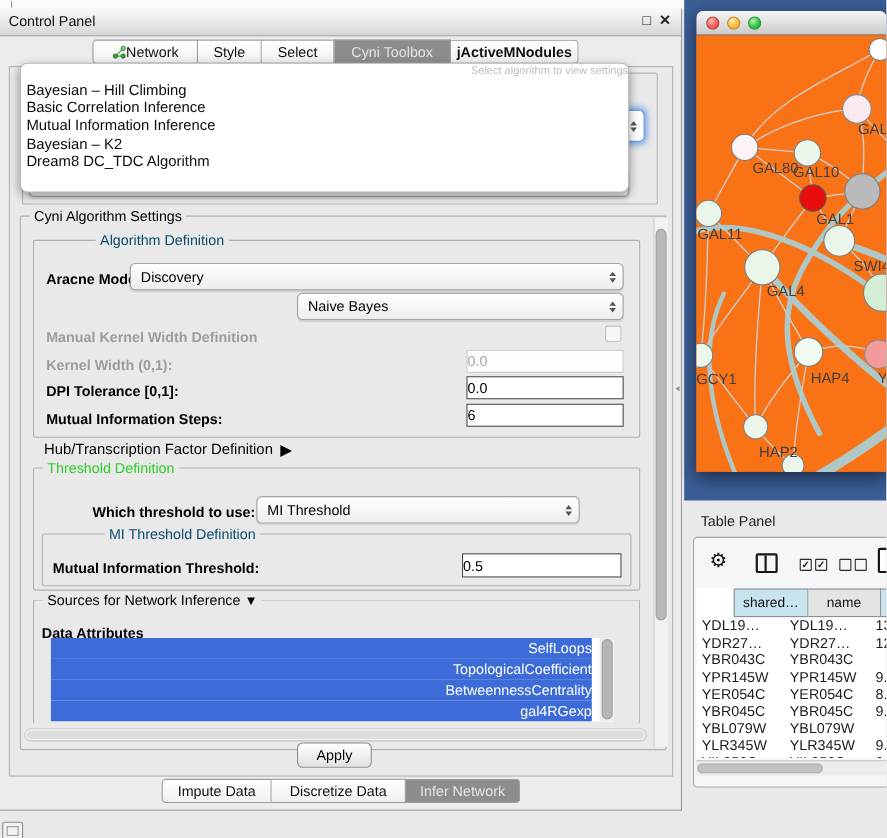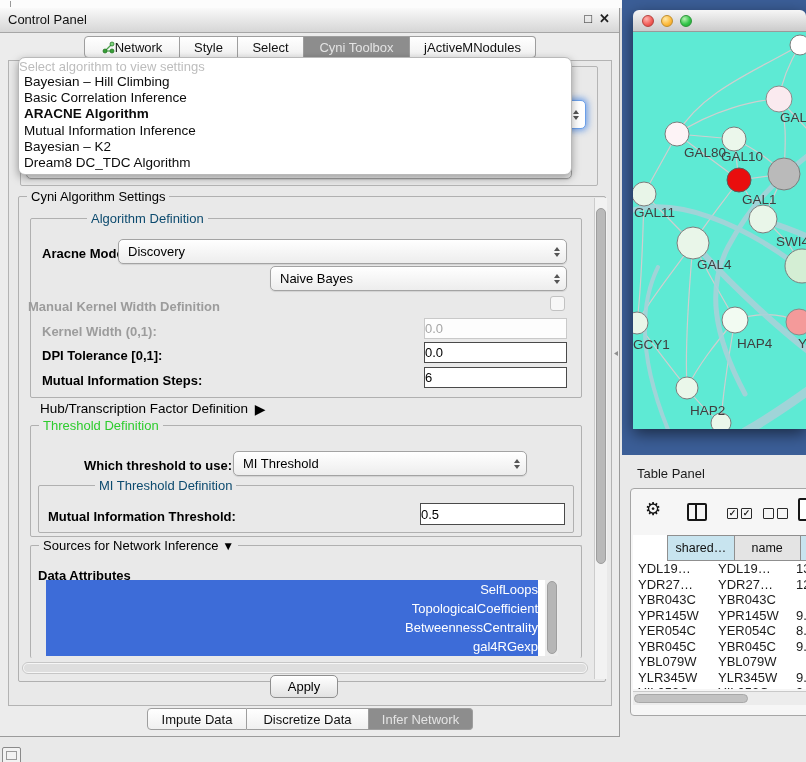--- a/index.html
+++ b/index.html
@@ -22,35 +22,35 @@
 
   
   #tabbar{position:absolute;left:84px;top:28px;height:22px;display:flex;}
   .tab{box-sizing:border-box;height:22px;line-height:21px;text-align:center;font-size:13px;color:#111;
        background:linear-gradient(#ffffff,#f0f0f0);border:1px solid #9e9e9e;border-left:none;
        display:flex;align-items:center;justify-content:center;gap:0;}
   .tab:first-child{border-left:1px solid #9e9e9e;border-radius:4px 0 0 4px;}
   .tab:last-child{border-radius:0 4px 4px 0;}
   .tab.sel{background:#8d8d8d;color:#e3e3e3;}
   #tab-network{width:96px;} #tab-style{width:58px;} #tab-select{width:66px;}
-  #tab-cyni{width:106px;} #tab-jam{width:126px;}
+  #tab-cyni{width:106px;} #tab-jam{width:116px;font-weight:bold;}
 
   
   #main{left:8px;top:52px;width:604px;height:646px;border:1px solid #b3b3b3;background:#e9e9e9;box-sizing:border-box;}
 
   
   #bg-group{left:20px;top:58px;width:576px;height:118px;border:1px solid #b5b5b5;border-radius:2px;}
   #bg-combo{left:26px;top:144px;width:546px;height:27px;color:#b4b4b4;}
   #focus-frag{left:548px;top:92px;width:36px;height:27px;background:#fff;border:1px solid #6b9fe8;
       border-radius:5px;box-shadow:0 0 6px 2px rgba(80,140,230,.75);}
 
   
   #overlay{left:18px;top:49px;width:552px;height:115px;background:#fff;border:1px solid #b9b9b9;
       border-radius:7px;box-shadow:0 3px 9px rgba(0,0,0,.35);z-index:6;padding-top:1px;}
-  .ov-ph{height:15px;text-align:left;font-size:13px;color:#bdbdbd;}
+  .ov-ph{height:15px;text-align:right;font-size:10px;color:#bdbdbd;}
   .ov-item{padding-left:5px;font-size:13.5px;line-height:16.2px;color:#0b0b0b;}
   .ov-item.bold{font-weight:bold;}
 
   
   .grp{position:absolute;border:1px solid #b0b0b0;border-radius:2px;box-sizing:border-box;}
   .gt{position:absolute;top:-8px;left:8px;background:#e9e9e9;padding:0 4px;font-size:13px;color:#000;white-space:nowrap;}
   .gt.blue{color:#0c4a6e;margin-left:48px;} .gt.green{color:#2ecc2e;}
 
   .lb{position:absolute;font-size:13px;font-weight:bold;color:#000;white-space:nowrap;}
   .lb.dis{color:#9c9c9c;}
@@ -102,21 +102,21 @@
   #right{left:620px;top:0;width:186px;height:762px;overflow:hidden;}
   #blue-bg{left:2px;top:0;width:184px;height:455px;background:#3b5e97;}
   #macwin{left:13px;top:10px;width:173px;height:419px;border-radius:6px 6px 0 0;
       box-shadow:0 5px 16px rgba(0,0,0,.55);}
   #mac-titlebar{position:absolute;left:0;top:0;width:100%;height:22px;border-radius:6px 6px 0 0;
       background:linear-gradient(#f6f6f6,#cbcbcb);border-bottom:1px solid #9a9a9a;box-sizing:border-box;}
   .tl{position:absolute;top:5px;width:12px;height:12px;border-radius:50%;box-sizing:border-box;}
   #tl-red{left:9px;background:radial-gradient(circle at 35% 30%,#ffb3ae,#f3625d 55%,#d8332f);border:1px solid #b5423e;}
   #tl-yellow{left:28px;background:radial-gradient(circle at 35% 30%,#ffe9a8,#fdbc40 55%,#e99b17);border:1px solid #c08e2d;}
   #tl-green{left:47px;background:radial-gradient(circle at 35% 30%,#b8f0b3,#34c74b 55%,#1f9e33);border:1px solid #2c9639;}
-  #canvas{position:absolute;left:0;top:22px;width:173px;height:397px;background:#5eead4;overflow:hidden;}
+  #canvas{position:absolute;left:0;top:22px;width:173px;height:397px;background:#f97316;overflow:hidden;}
 
   
   #tp-title{left:17px;top:466px;font-size:13px;color:#1c1c1c;}
   #tbox{left:10px;top:488px;width:200px;height:228px;background:#f6f6f6;border:1px solid #a6a6a6;
       border-radius:4px;box-sizing:border-box;overflow:hidden;}
   #gear{position:absolute;left:14px;top:9px;font-size:18px;color:#141414;}
   #colicon{position:absolute;left:56px;top:14px;width:16px;height:14px;border:2px solid #161616;border-radius:2px;}
   #colicon:after{content:"";position:absolute;left:6px;top:0;width:2px;height:14px;background:#161616;}
   .cbx{position:absolute;top:19px;width:9px;height:9px;border:1.5px solid #2a2a2a;border-radius:1px;
       font-size:9px;line-height:9px;text-align:center;color:#1a1a1a;font-weight:bold;}
@@ -193,21 +193,20 @@
       <span class="arrows">
           <i class="up"></i>
           <i class="dn"></i>
         </span>
     </div>
 
     <div class="abs" id="overlay">
       <div class="ov-ph">Select algorithm to view settings</div>
       <div class="ov-item">Bayesian – Hill Climbing</div>
       <div class="ov-item">Basic Correlation Inference</div>
-      <div class="ov-item bold">ARACNE Algorithm</div>
       <div class="ov-item">Mutual Information Inference</div>
       <div class="ov-item">Bayesian – K2</div>
       <div class="ov-item">Dream8 DC_TDC Algorithm</div>
     </div>
 
     <div class="grp" style="left:18px;top:188px;width:588px;height:486px;">
       <span class="gt">Cyni Algorithm Settings</span>
     </div>
     <div class="abs" id="vscroll">
       <div id="vthumb"></div>
@@ -227,21 +226,21 @@
     </div>
 
     <div class="combo" style="left:270px;top:258px;width:297px;height:25px;">
       <span>Naive Bayes</span>
       <span class="arrows">
           <i class="up"></i>
           <i class="dn"></i>
         </span>
     </div>
 
-    <span class="lb dis" style="left:28px;top:291px;">Manual Kernel Width Definition</span>
+    <span class="lb dis" style="left:42px;top:291px;">Manual Kernel Width Definition</span>
     <div class="abs" id="mk-checkbox"></div>
 
     <span class="lb dis" style="left:42px;top:316px;">Kernel Width (0,1):</span>
     <input class="fld" style="left: 424px; top: 310px; width: 143px; height: 21px;" disabled="" value="0.0">
 
     <span class="lb" style="left:42px;top:340px;">DPI Tolerance [0,1]:</span>
     <input class="fld" style="left: 424px; top: 334px; width: 143px; height: 21px;" value="0.0">
 
     <span class="lb" style="left:42px;top:365px;">Mutual Information Steps:</span>
     <input class="fld" style="left: 424px; top: 359px; width: 143px; height: 21px;" value="6">

